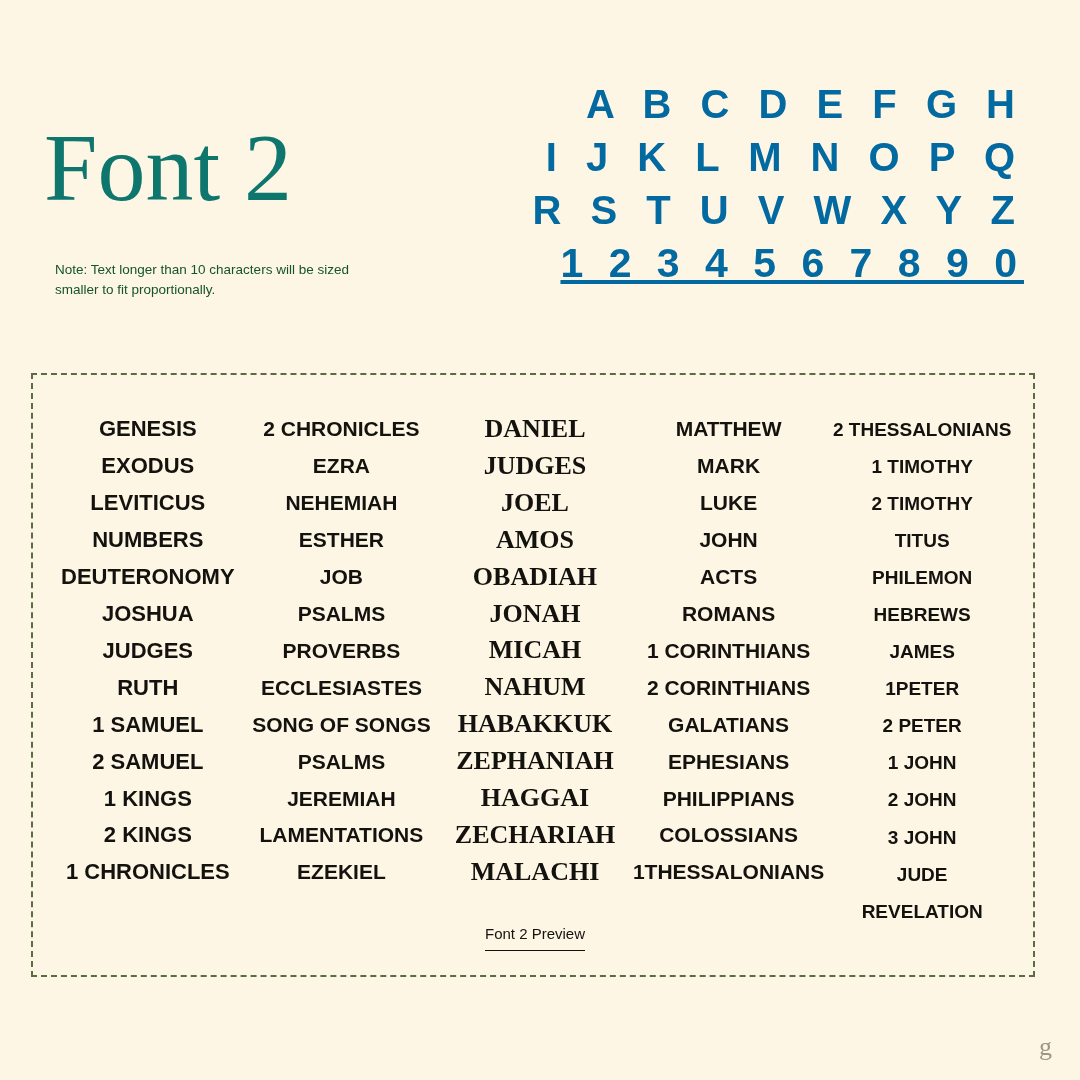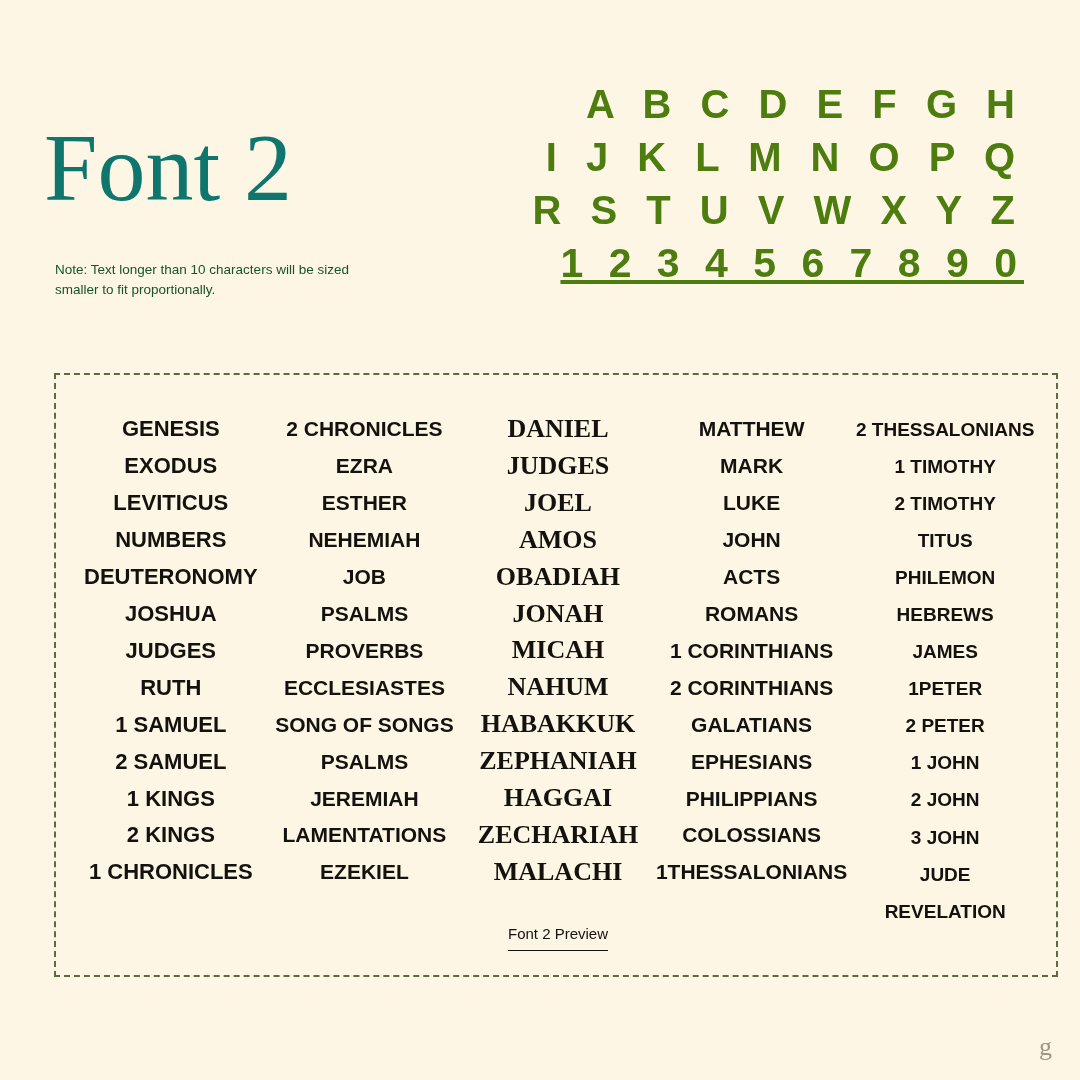--- a/index.html
+++ b/index.html
@@ -49,30 +49,30 @@
     position: absolute;
     right: 56px;
     top: 78px;
     width: 620px;
     text-align: right;
     font-family: "Liberation Sans", sans-serif;
     font-weight: bold;
     font-size: 40px;
     line-height: 1.32;
     letter-spacing: 9px;
-    color: #4d7c0f;
+    color: #0369a1;
     white-space: nowrap;
   }
   .alphabet .row { display: block; }
   .alphabet .row.digits { letter-spacing: 7px; font-size: 41px; text-decoration: underline; }
 
   
   .preview-panel {
     position: absolute;
-    left: 54px;
+    left: 31px;
     top: 373px;
     width: 1004px;
     height: 604px;
     border: 2px dashed #5d6b43;
     box-sizing: border-box;
   }
 
   .columns {
     position: absolute;
     left: 0;
@@ -157,22 +157,22 @@
       <span class="book">1 SAMUEL</span>
       <span class="book">2 SAMUEL</span>
       <span class="book">1 KINGS</span>
       <span class="book">2 KINGS</span>
       <span class="book">1 CHRONICLES</span>
     </div>
 
     <div class="col col-1">
       <span class="book">2 CHRONICLES</span>
       <span class="book">EZRA</span>
+      <span class="book">NEHEMIAH</span>
       <span class="book">ESTHER</span>
-      <span class="book">NEHEMIAH</span>
       <span class="book">JOB</span>
       <span class="book">PSALMS</span>
       <span class="book">PROVERBS</span>
       <span class="book">ECCLESIASTES</span>
       <span class="book">SONG OF SONGS</span>
       <span class="book">PSALMS</span>
       <span class="book">JEREMIAH</span>
       <span class="book">LAMENTATIONS</span>
       <span class="book">EZEKIEL</span>
     </div>

